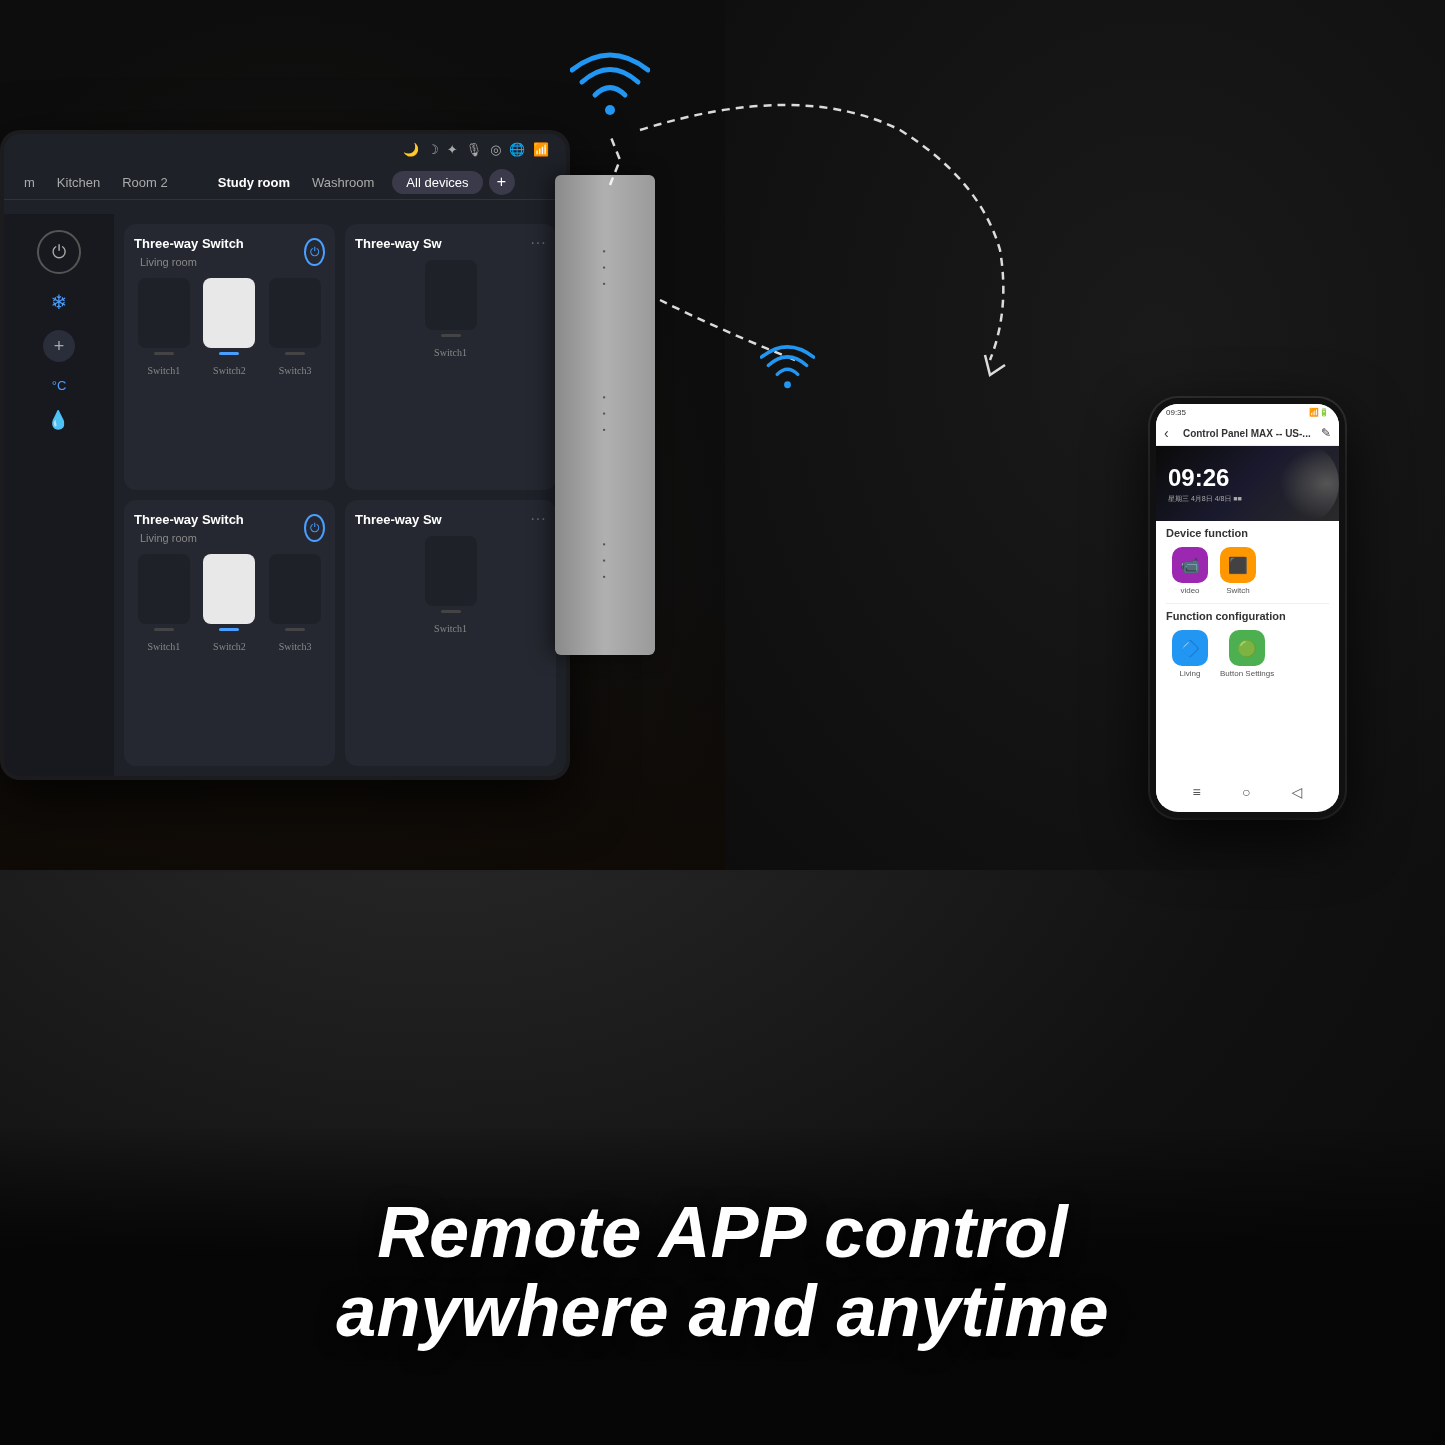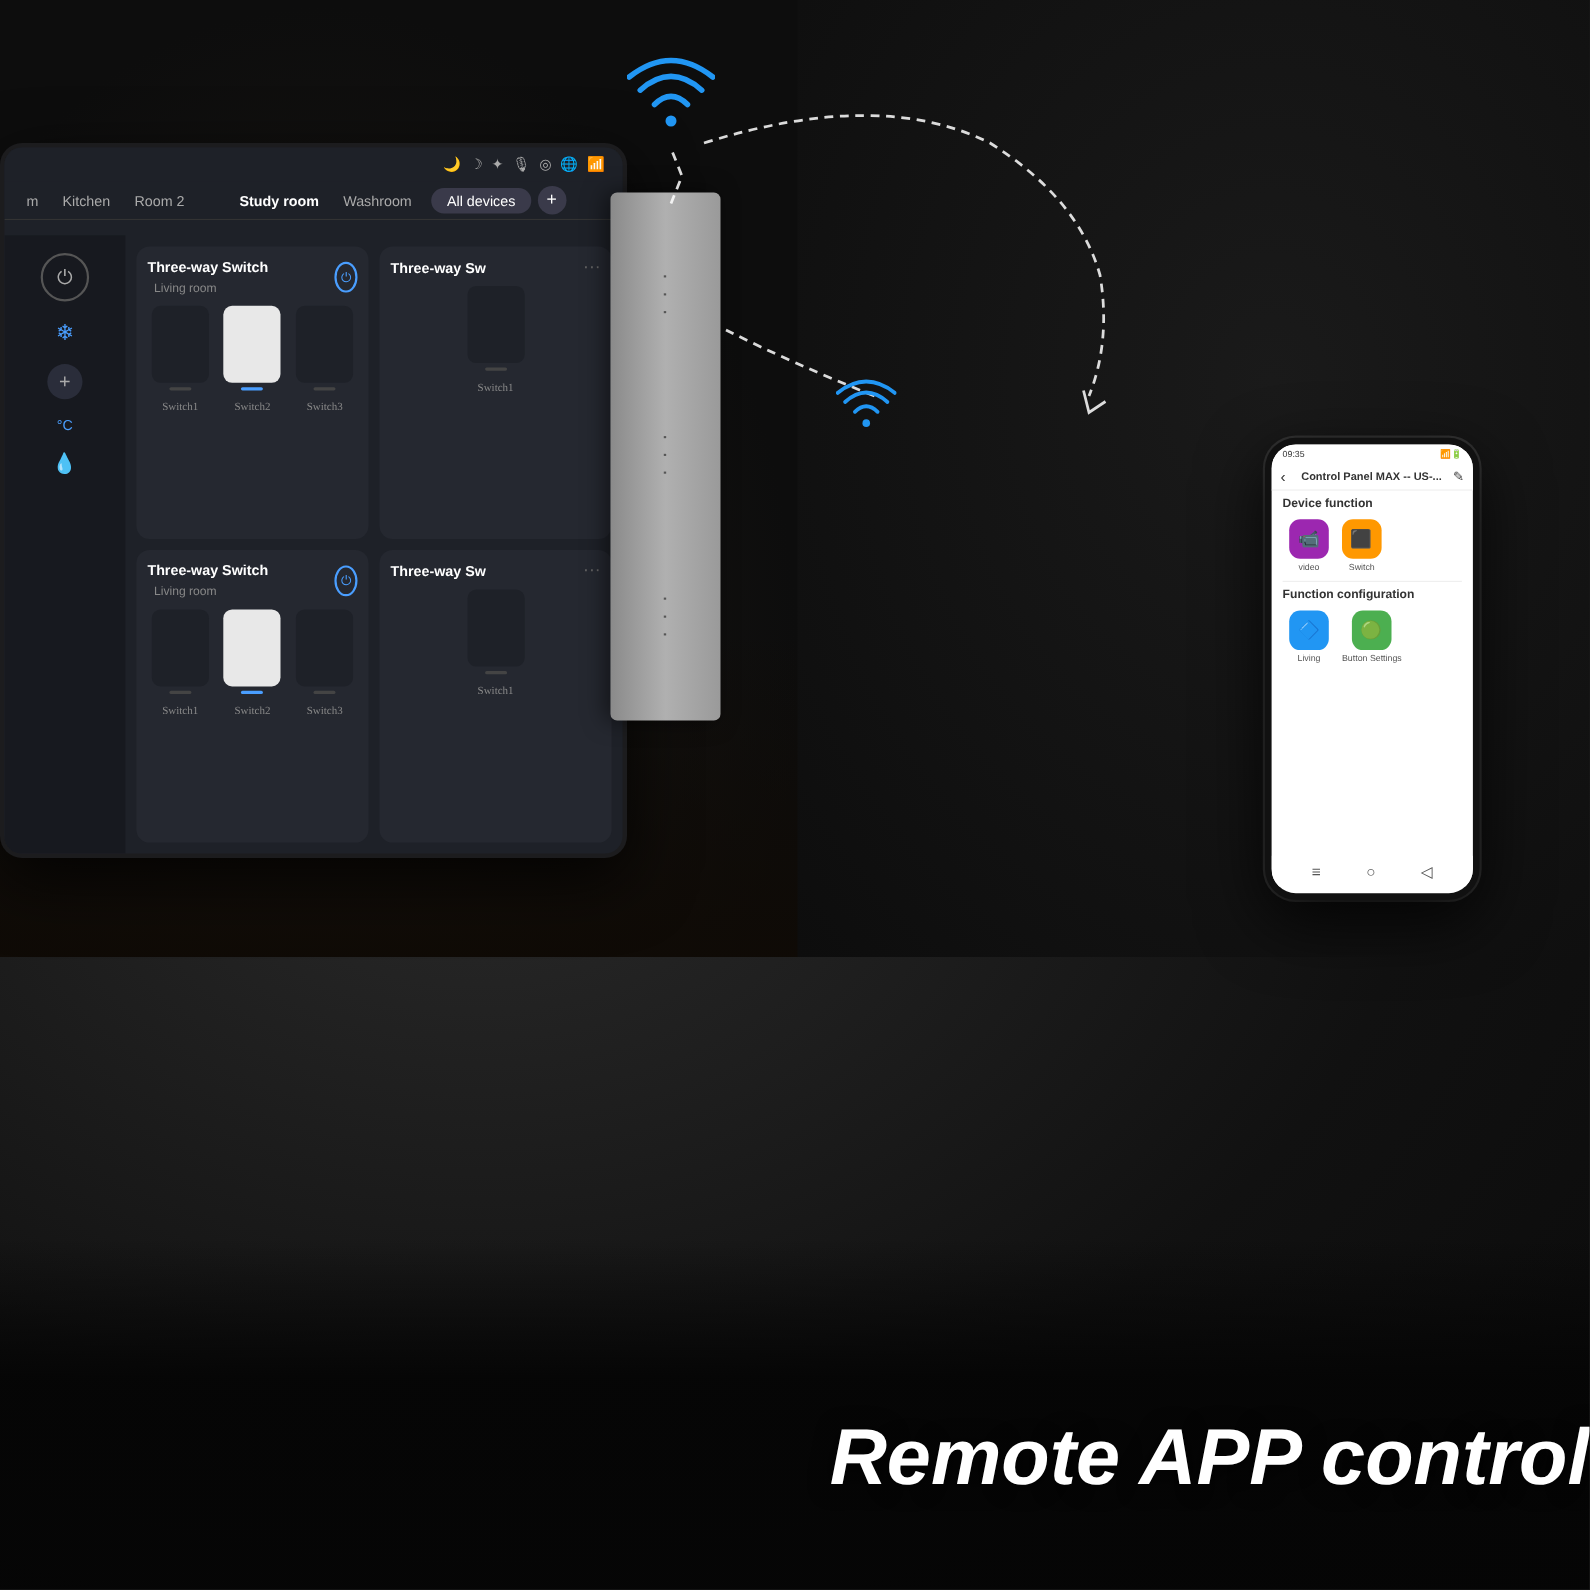--- a/index.html
+++ b/index.html
@@ -490,24 +490,24 @@
     }
 
     .phone-bottom-icon {
       color: #555;
       font-size: 14px;
     }
 
     
     .bottom-text {
       position: absolute;
-      bottom: 80px;
+      bottom: 94px;
       left: 0;
       right: 0;
-      text-align: right;
+      text-align: center;
       z-index: 20;
     }
 
     .main-title {
       font-size: 72px;
       font-weight: 900;
       color: #fff;
       line-height: 1.1;
       text-shadow: 0 2px 20px rgba(0,0,0,0.8);
       font-style: italic;
@@ -703,20 +703,26 @@
       <span>09:35</span>
       <span>📶🔋</span>
     </div>
 
     <div class="phone-nav-header">
       <span class="phone-back">‹</span>
       <span class="phone-title">Control Panel MAX -- US-...</span>
       <span class="phone-edit">✎</span>
     </div>
 
+    <div class="phone-clock-banner">
+      <div>
+        <div class="phone-time">09:26</div>
+        <div class="phone-date">星期三 4月8日 4/8日 ■■</div>
+      </div>
+    </div>
 
     <div class="phone-section-title">Device function</div>
     <div class="phone-icons-row">
       <div class="phone-icon-item">
         <div class="phone-icon-circle" style="background:#9c27b0;">
           <span style="font-size:16px;">📹</span>
         </div>
         <span class="phone-icon-label">video</span>
       </div>
       <div class="phone-icon-item">
@@ -750,13 +756,14 @@
       <span class="phone-bottom-icon">○</span>
       <span class="phone-bottom-icon">◁</span>
     </div>
   </div>
 </div>
 
 <div class="bg-bottom"></div>
 
 <div class="bottom-text">
   <div class="main-title">Remote APP control</div>
+  <div class="main-title">anywhere and anytime</div>
 </div>
 
 </body></html>

